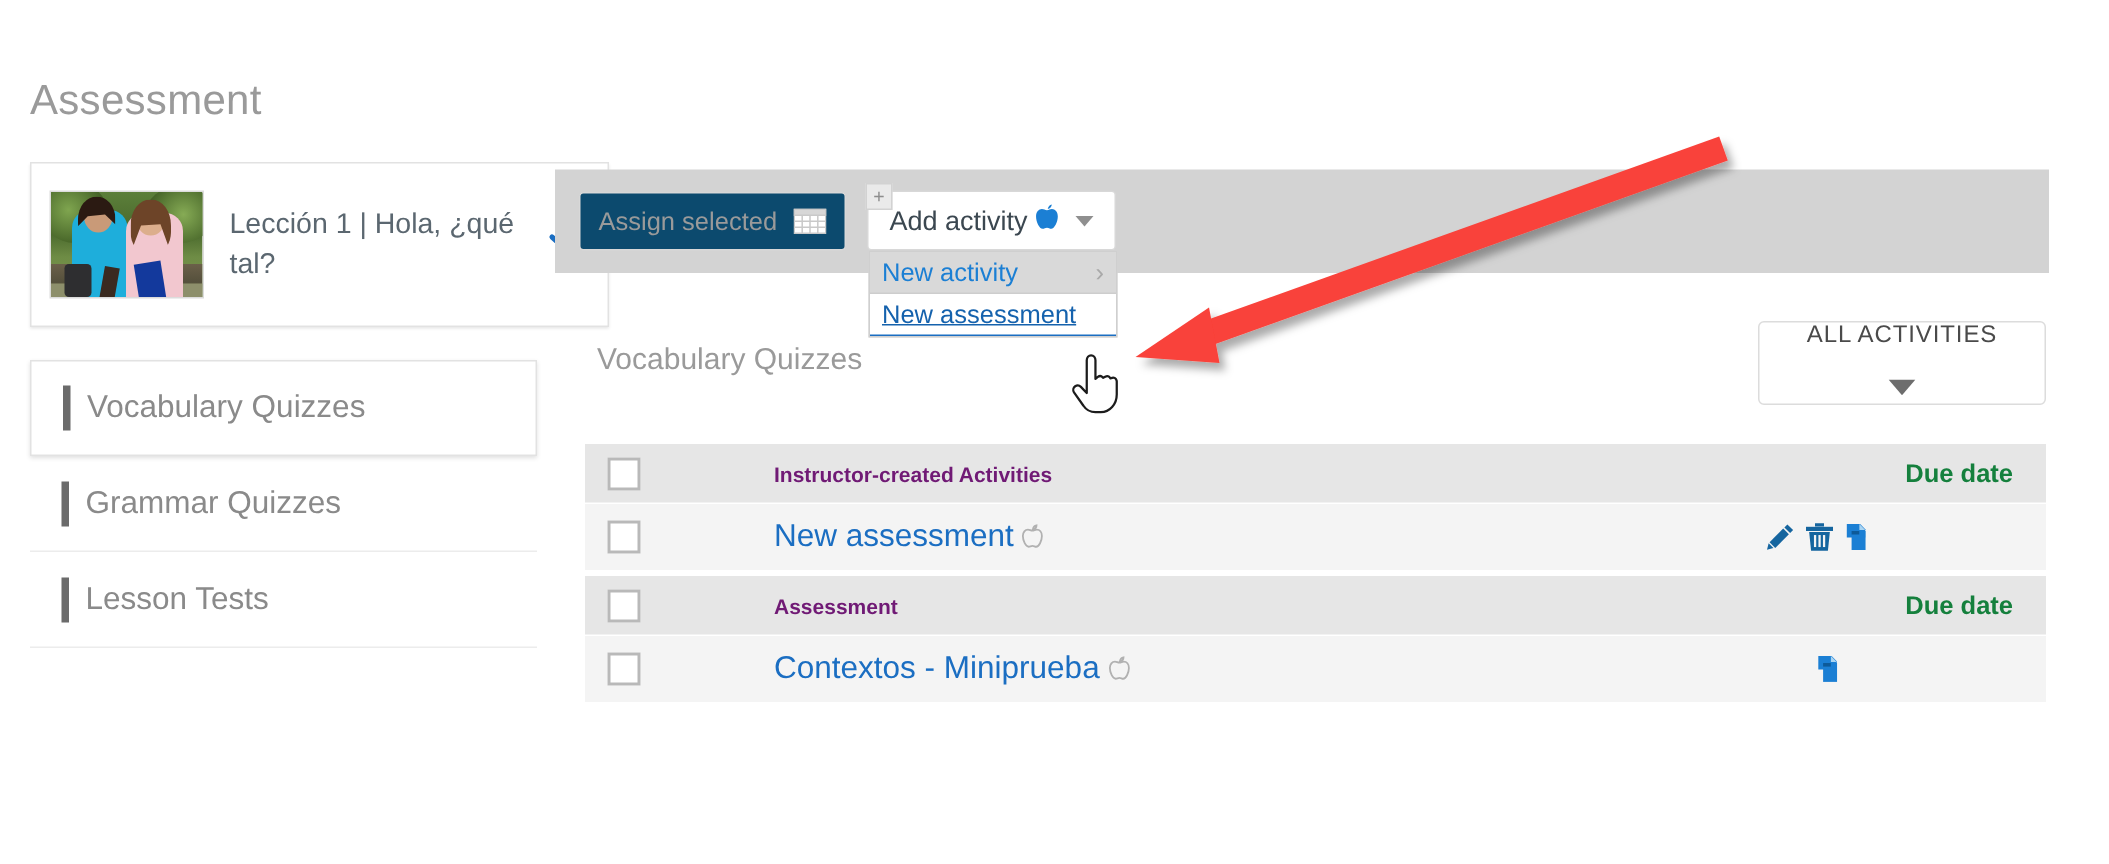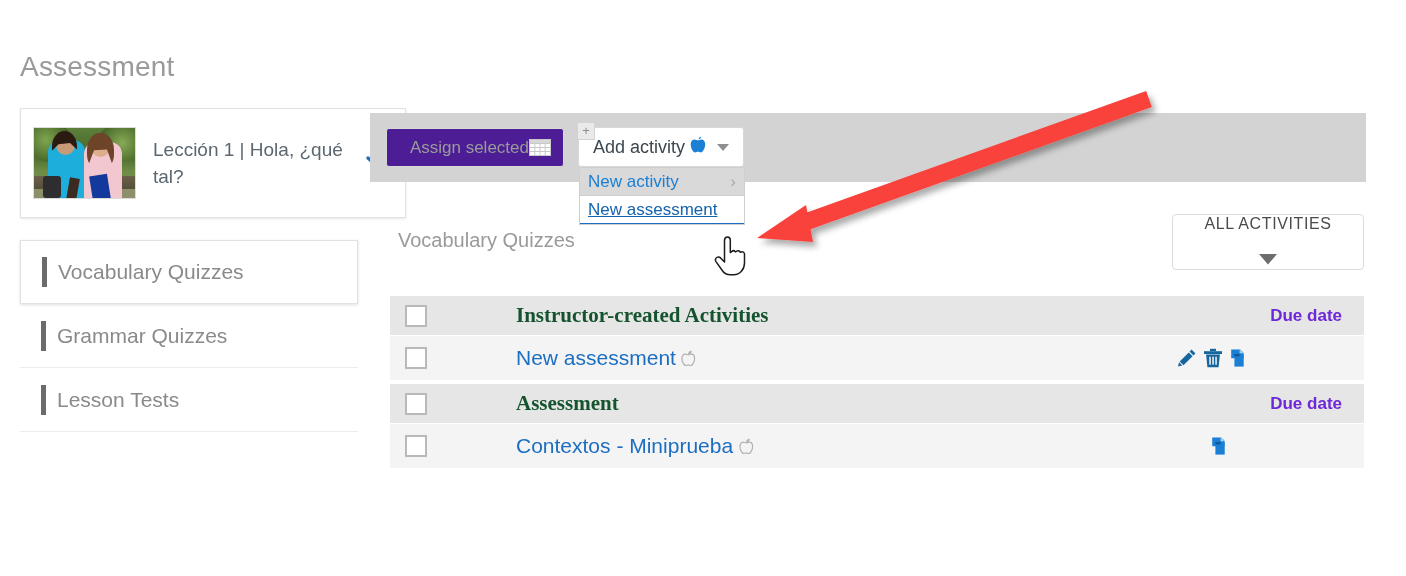--- a/index.html
+++ b/index.html
@@ -157,29 +157,28 @@
   #toolbar {
     position: absolute;
     left: 370px; top: 113px;
     width: 996px; height: 69px;
     background: #d3d3d3;
   }
   #assign-selected-button {
     position: absolute;
     left: 16px; top: 15px;
     width: 178px; height: 39px;
-    background: #4c1d95;
+    background: #0c4a6e;
     border: 1px solid #d8d8d8;
     border-radius: 3px;
     display: flex; align-items: center;
     padding: 0 12px;
     font-size: 17px;
     color: #9a9a9a;
     cursor: default;
-    text-align: right;
   }
   #assign-selected-button .lbl { flex: 1 1 auto; }
   .grid-icon {
     width: 22px; height: 17px;
     display: block;
   }
 
   #add-content-wrap {
     position: absolute;
     left: 208px; top: 14px;
@@ -294,31 +293,31 @@
     display: flex; align-items: center; justify-content: center;
   }
   .cbox {
     width: 22px; height: 22px;
     background: #fff;
     border: 2px solid #b9b9b9;
     cursor: default;
   }
   .name-cell { flex: 1 1 auto; padding-left: 74px; }
   .trow.header .name-cell {
-    font-size: 21px; font-weight: 700; color: #14532d; font-family: Liberation Serif, serif;
+    font-size: 14px; font-weight: 700; color: #701a75;
   }
   .trow.data .name-cell .rowlink {
     font-size: 21px; color: #1b6ec2; cursor: default;
   }
   .apple-grey { margin-left: 1px; vertical-align: -2px; }
   .due-cell {
     flex: 0 0 210px;
     text-align: right;
     padding-right: 22px;
-    font-size: 17px; font-weight: 700; color: #6d28d9;
+    font-size: 17px; font-weight: 700; color: #15803d;
   }
   .actions-cell {
     flex: 0 0 210px;
     display: flex; align-items: center; justify-content: center;
     gap: 6px;
     padding-right: 92px;
   }
   .actions-cell.single { padding-right: 78px; }
   .act-icon { cursor: default; display: block; }
 

